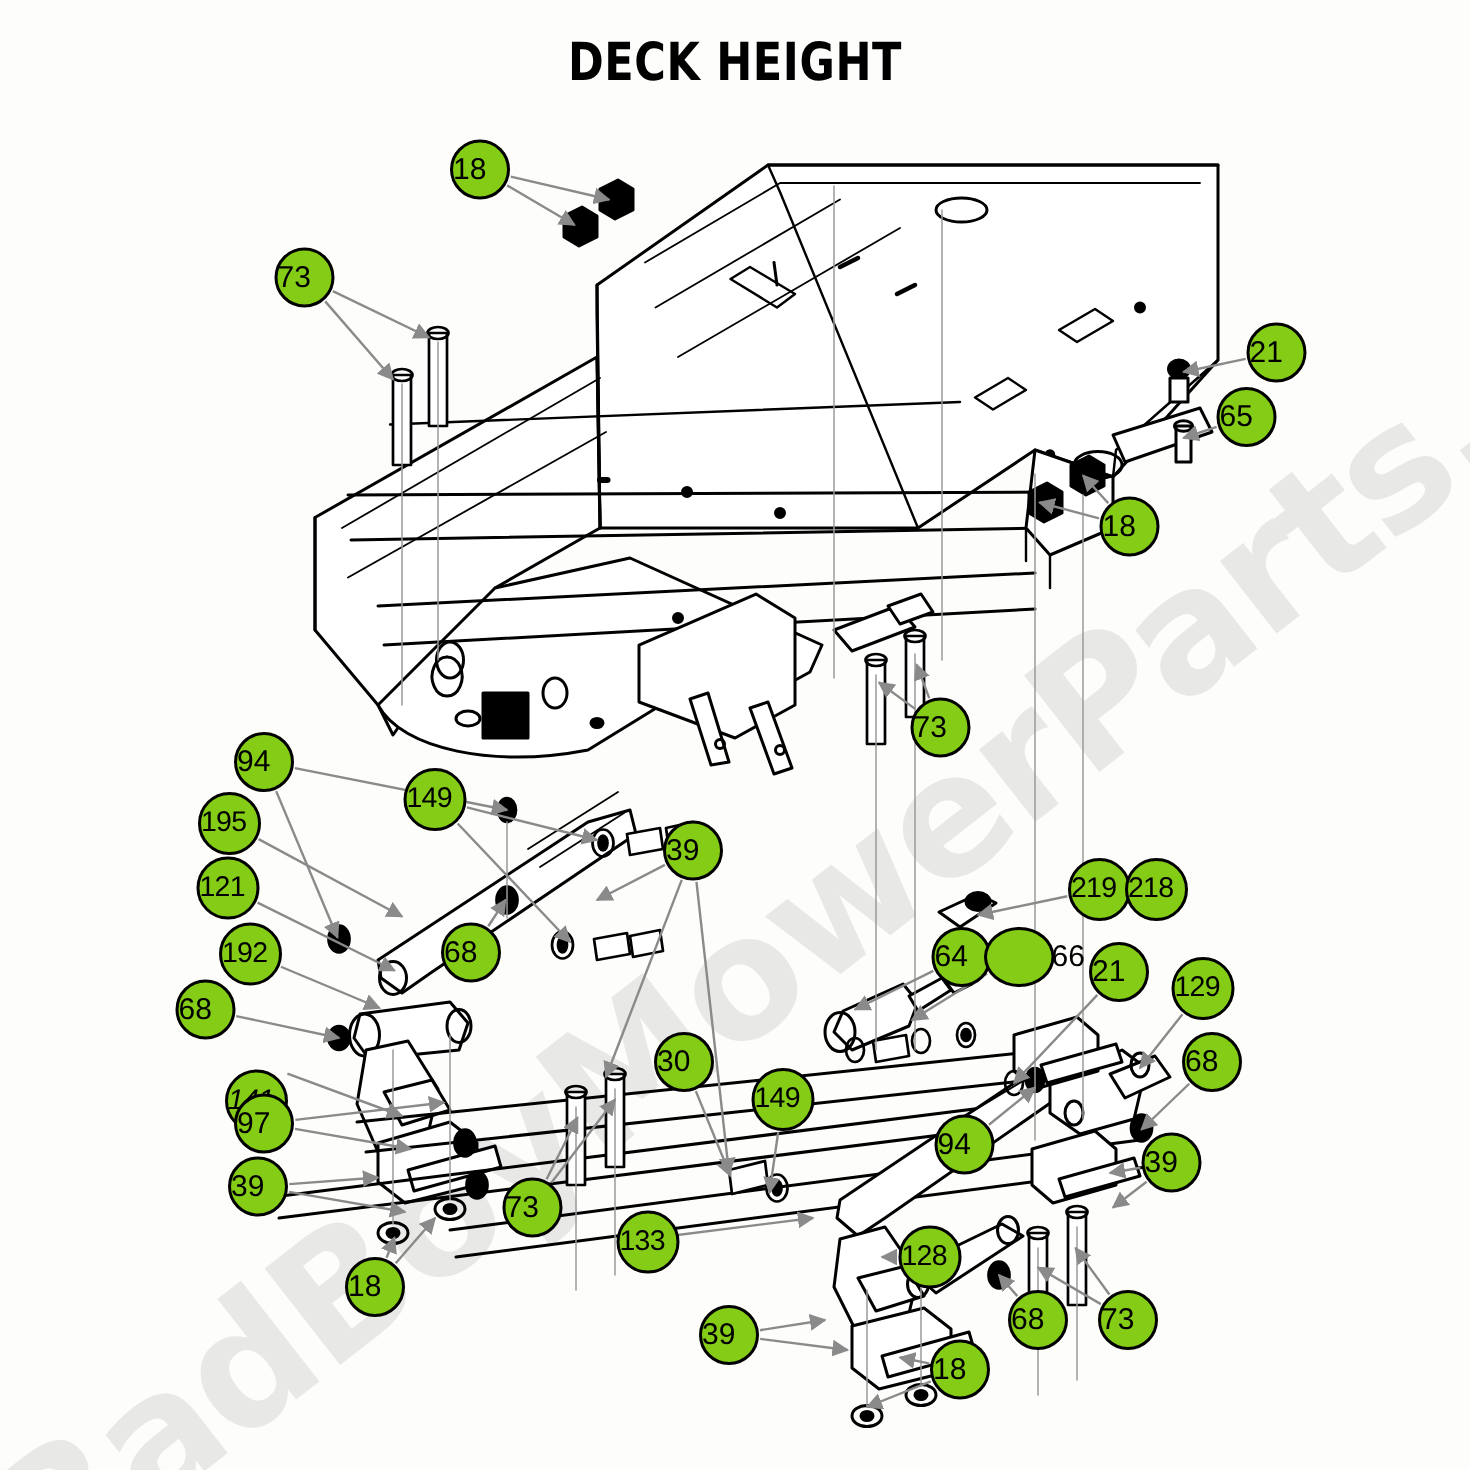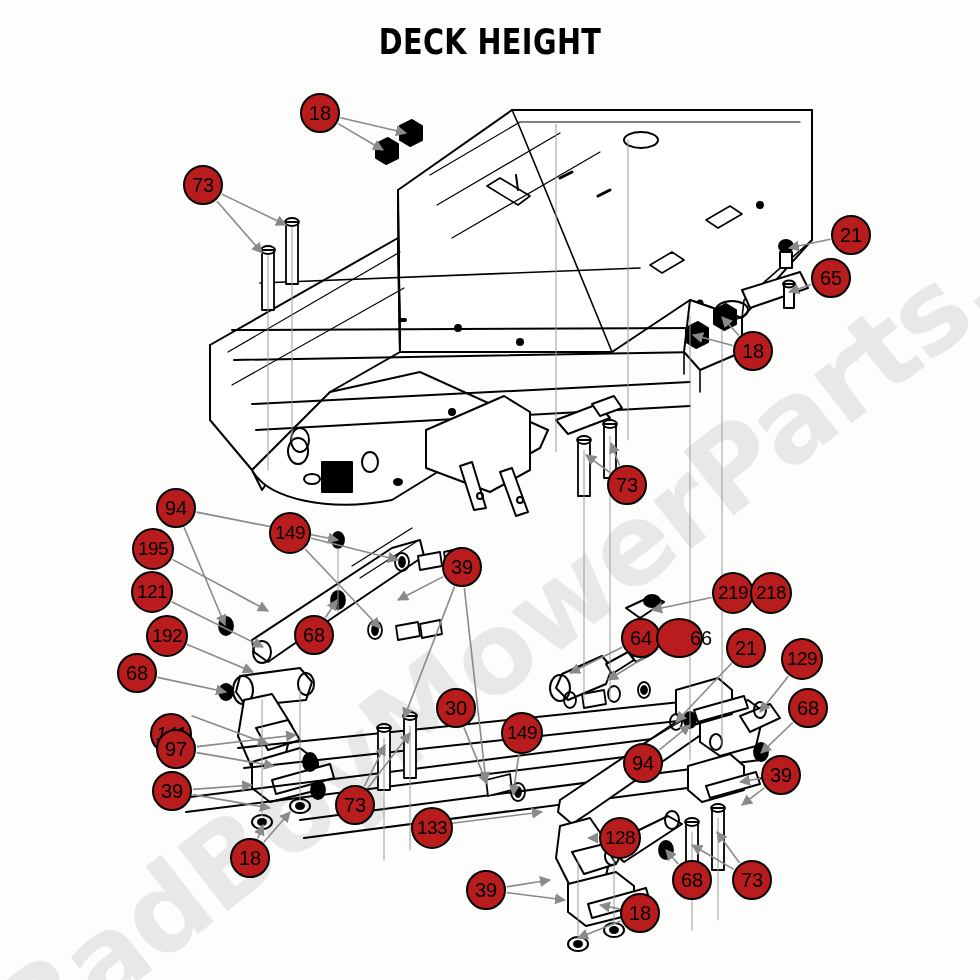--- a/index.html
+++ b/index.html
@@ -57,24 +57,24 @@
     left: 0; top: 0;
     width: 980px; height: 980px;
     z-index: 2;
   }
   
   .callout {
     position: absolute;
     z-index: 4;
     border: 2.5px solid #000;
     border-radius: 50%;
-    background: #b91c1c;
+    background: #84cc16;
     display: flex;
     align-items: center;
-    justify-content: center;
+    justify-content: flex-start;
     font-family: "Liberation Sans", sans-serif;
     font-size: 20px;
     color: #000;
     box-sizing: border-box;
     cursor: pointer;
   }
   .callout.w3 { font-size: 19px; letter-spacing: -0.5px; }
   #leaders { position:absolute; left:0; top:0; z-index:3; }
 </style>
 </head>

